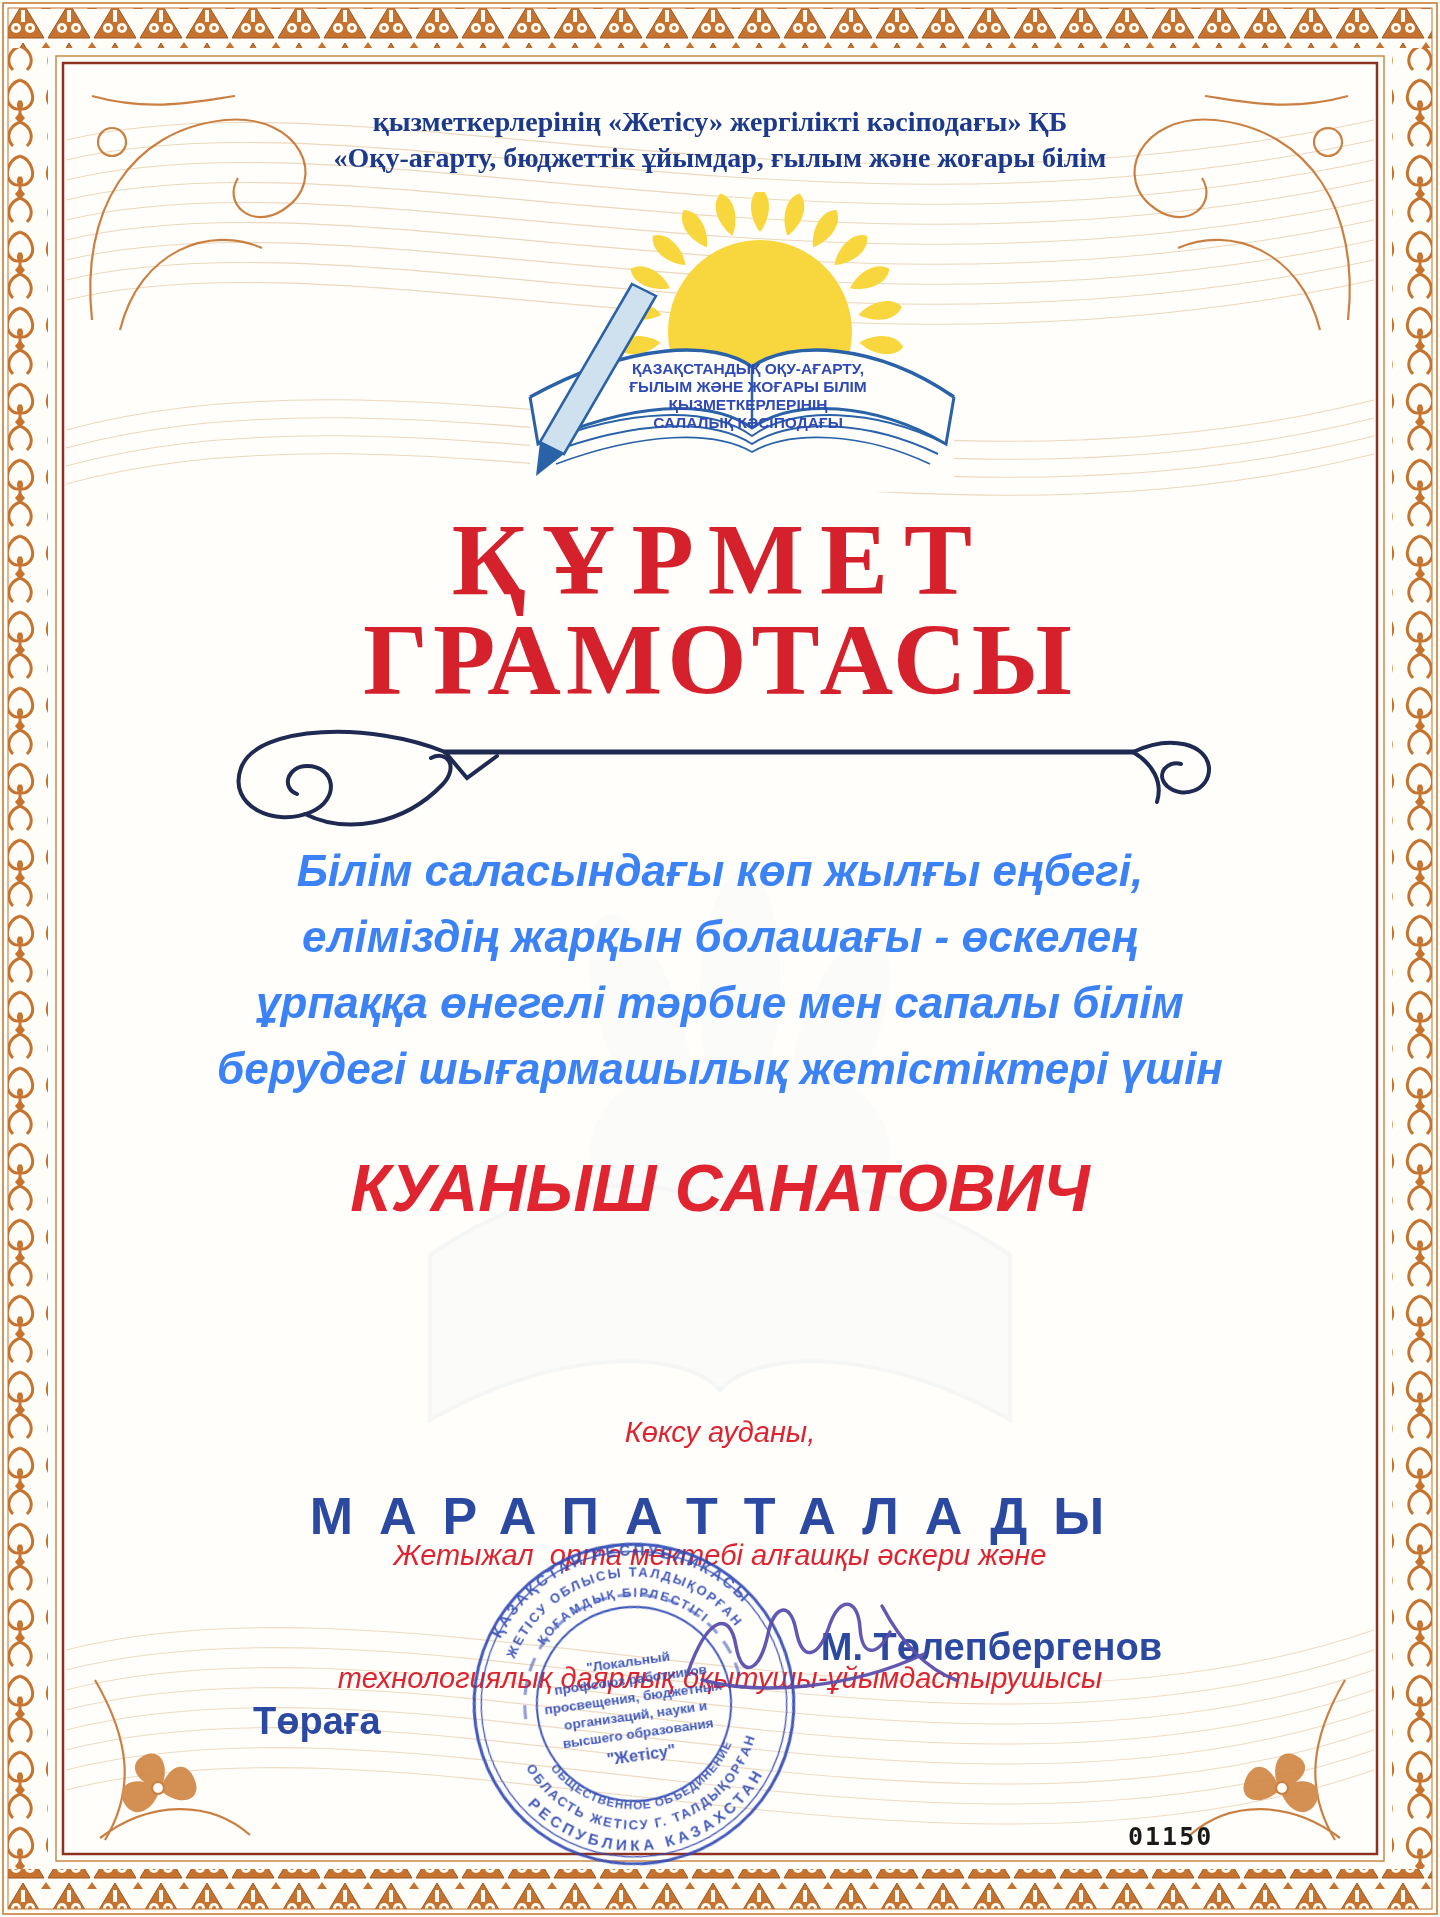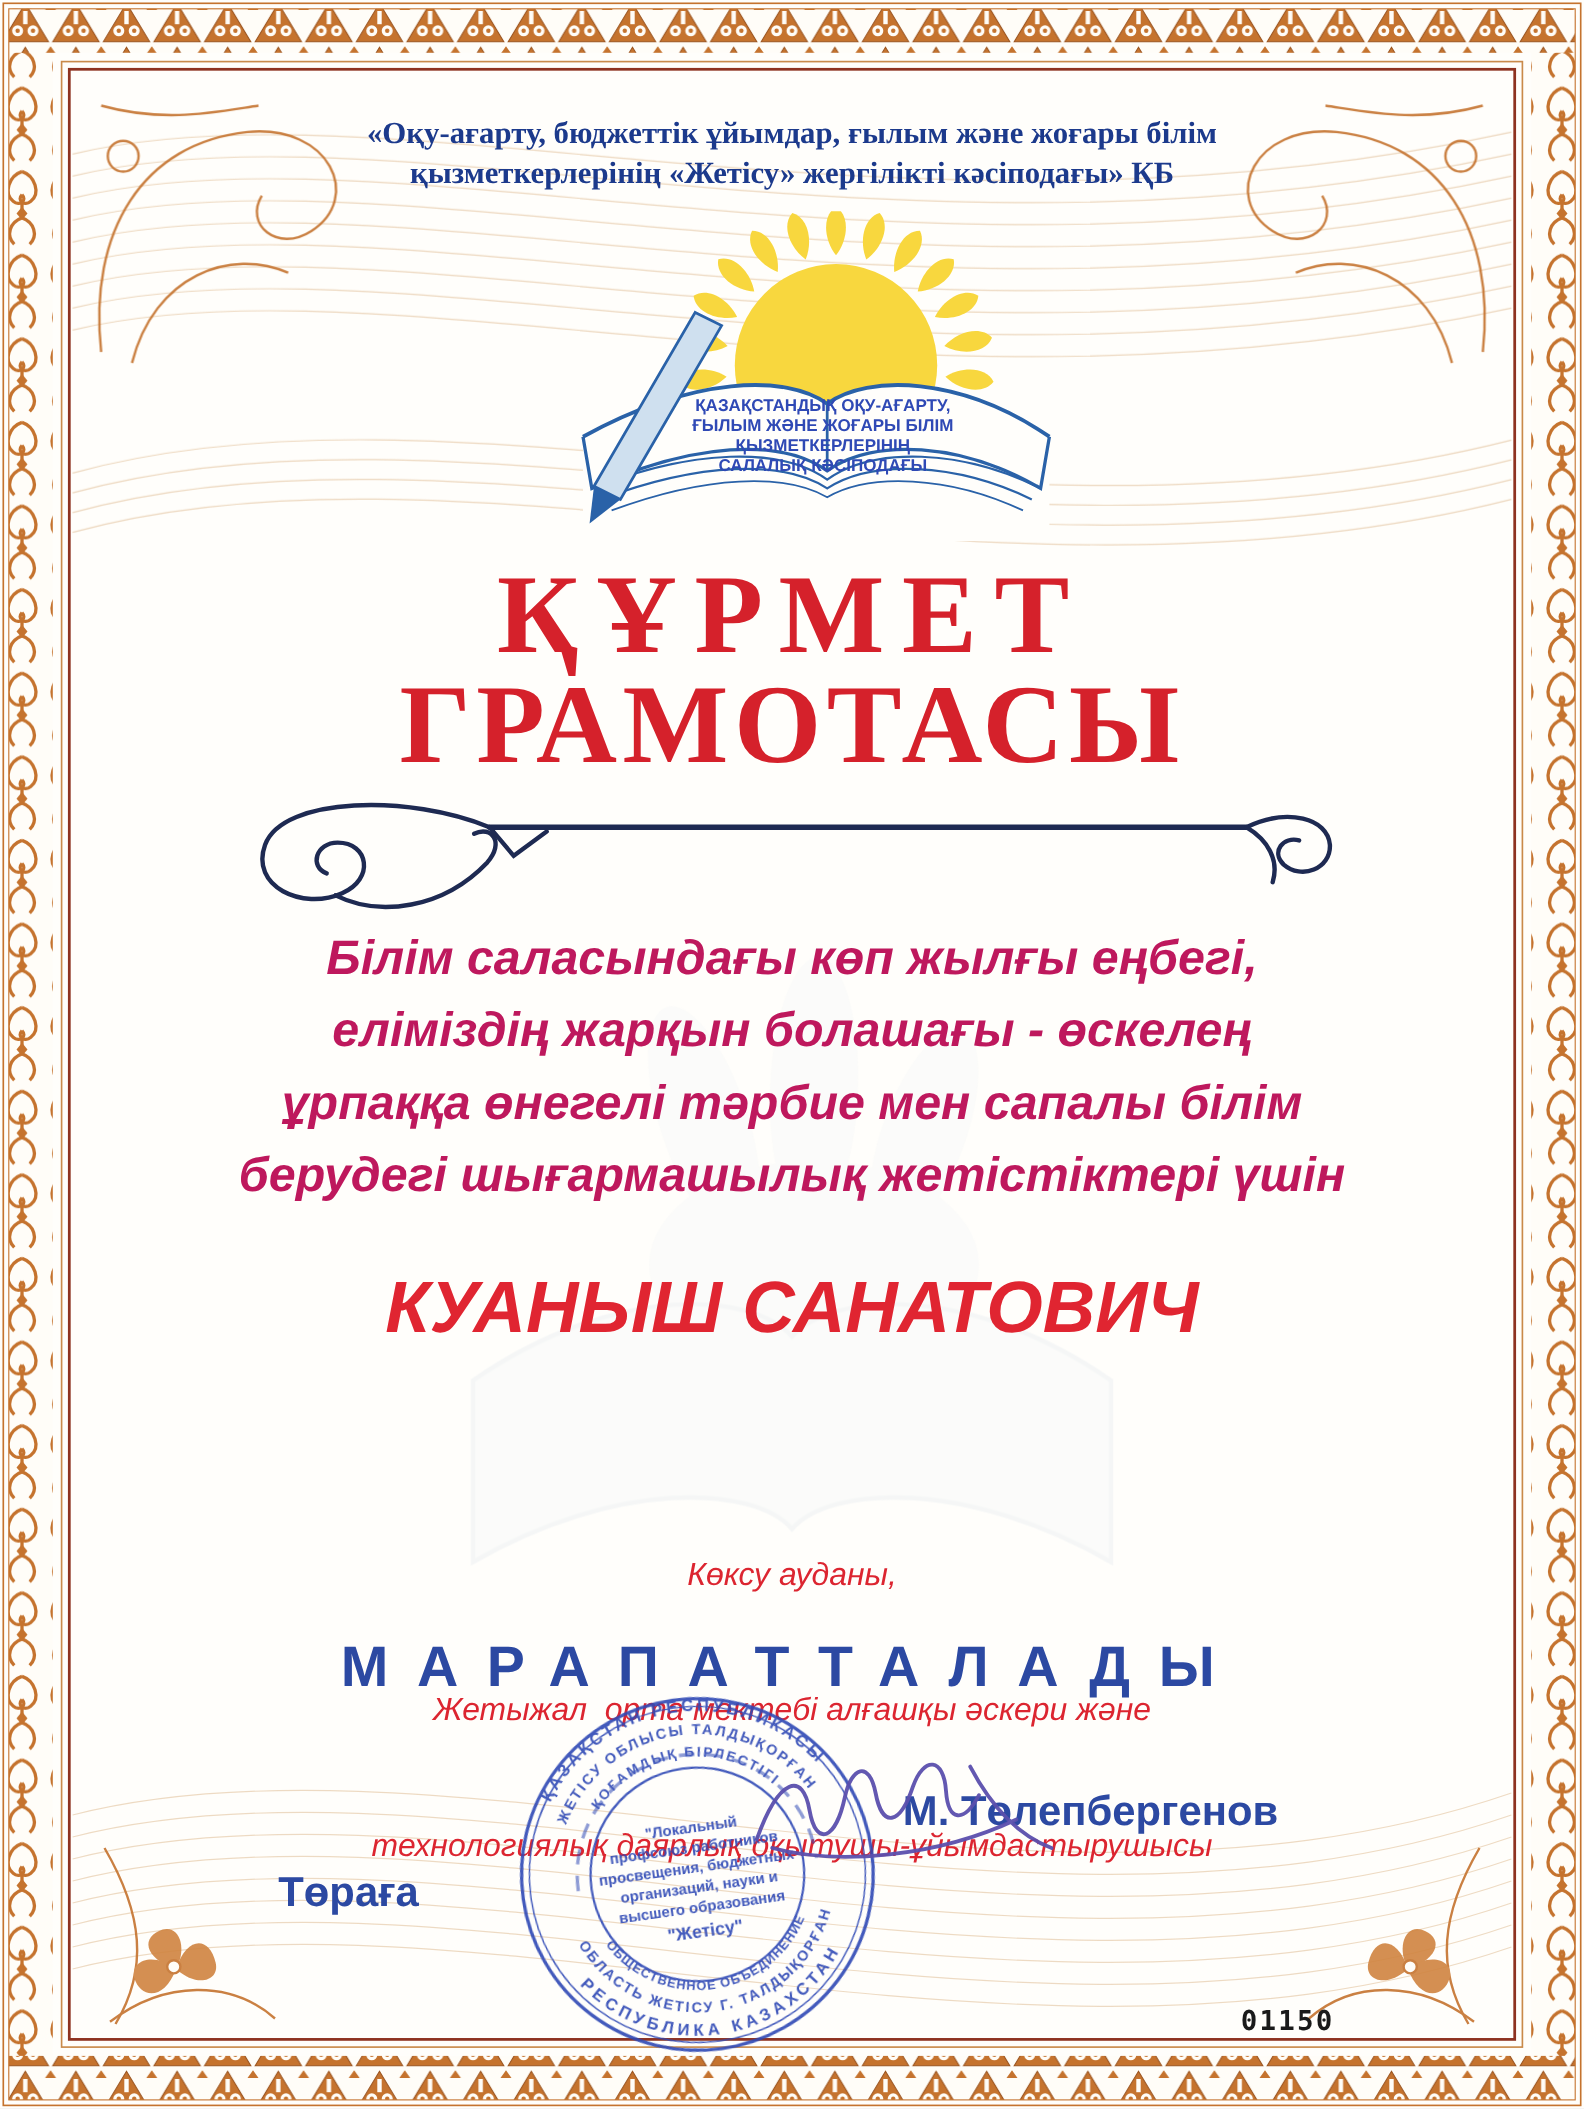--- a/index.html
+++ b/index.html
@@ -20,21 +20,21 @@
     position:absolute;top:510px;left:0;width:100%;text-align:center;
     font-family:"Liberation Serif",serif;font-weight:bold;color:#d5212b;
     font-size:102px;line-height:100px;z-index:2;
   }
   .cert-title .t1{letter-spacing:16px;}
   .cert-title .t2{letter-spacing:5px;}
   .divider-svg{position:absolute;left:205px;top:722px;z-index:2;}
   .citation{
     position:absolute;top:838px;left:0;width:100%;text-align:center;
     font-style:italic;font-weight:bold;font-size:44px;line-height:66px;
-    color:#be185d;z-index:2;
+    color:#3b82f6;z-index:2;
   }
   .recipient{
     position:absolute;top:1146px;left:0;width:100%;text-align:center;
     font-style:italic;font-weight:bold;font-size:66px;line-height:84px;
     color:#e02531;z-index:2;
   }
   .details{
     position:absolute;top:1330px;left:0;width:100%;text-align:center;
     font-style:italic;font-weight:normal;font-size:29px;line-height:41px;
     color:#dc2530;z-index:2;white-space:pre-wrap;
@@ -157,22 +157,22 @@
         <ellipse cx="640" cy="1020" rx="40" ry="110" transform="rotate(-18 640 1020)"></ellipse>
         <ellipse cx="740" cy="990" rx="40" ry="120" transform="rotate(2 740 990)"></ellipse>
         <ellipse cx="840" cy="1030" rx="38" ry="100" transform="rotate(20 840 1030)"></ellipse>
         <ellipse cx="740" cy="1150" rx="150" ry="95"></ellipse>
       </g>
       <path d="M 430,1255 C 560,1165 685,1175 720,1215 C 755,1175 880,1165 1010,1255 L 1010,1420 C 880,1345 755,1350 720,1390 C 685,1350 560,1345 430,1420 Z" fill="#c9d8ea" stroke="#8aa6c8" stroke-width="4"></path>
     </g>
   </svg>
 
   <div class="issuer-header">
+    <div>қызметкерлерінің «Жетісу» жергілікті кәсіподағы» ҚБ</div>
     <div>«Оқу-ағарту, бюджеттік ұйымдар, ғылым және жоғары білім</div>
-    <div>қызметкерлерінің «Жетісу» жергілікті кәсіподағы» ҚБ</div>
   </div>
 
   <svg class="logo-svg" width="480" height="300" viewBox="0 0 480 300">
     <g fill="#f8d73e" transform="translate(280,140)">
       <path d="M0,-100 C 11,-114 13,-136 0,-144 C -13,-136 -11,-114 0,-100 Z" transform="rotate(-96)"></path>
       <path d="M0,-100 C 11,-114 13,-136 0,-144 C -13,-136 -11,-114 0,-100 Z" transform="rotate(-80)"></path>
       <path d="M0,-100 C 11,-114 13,-136 0,-144 C -13,-136 -11,-114 0,-100 Z" transform="rotate(-64)"></path>
       <path d="M0,-100 C 11,-114 13,-136 0,-144 C -13,-136 -11,-114 0,-100 Z" transform="rotate(-48)"></path>
       <path d="M0,-100 C 11,-114 13,-136 0,-144 C -13,-136 -11,-114 0,-100 Z" transform="rotate(-32)"></path>
       <path d="M0,-100 C 11,-114 13,-136 0,-144 C -13,-136 -11,-114 0,-100 Z" transform="rotate(-16)"></path>

